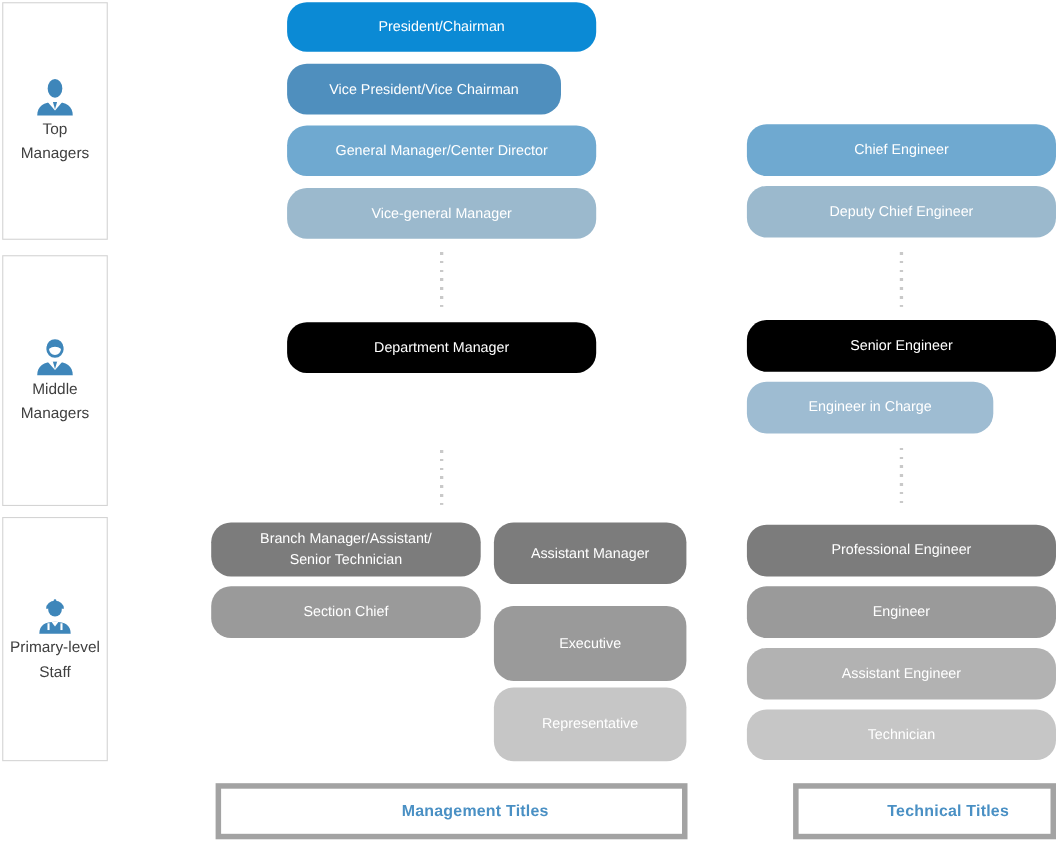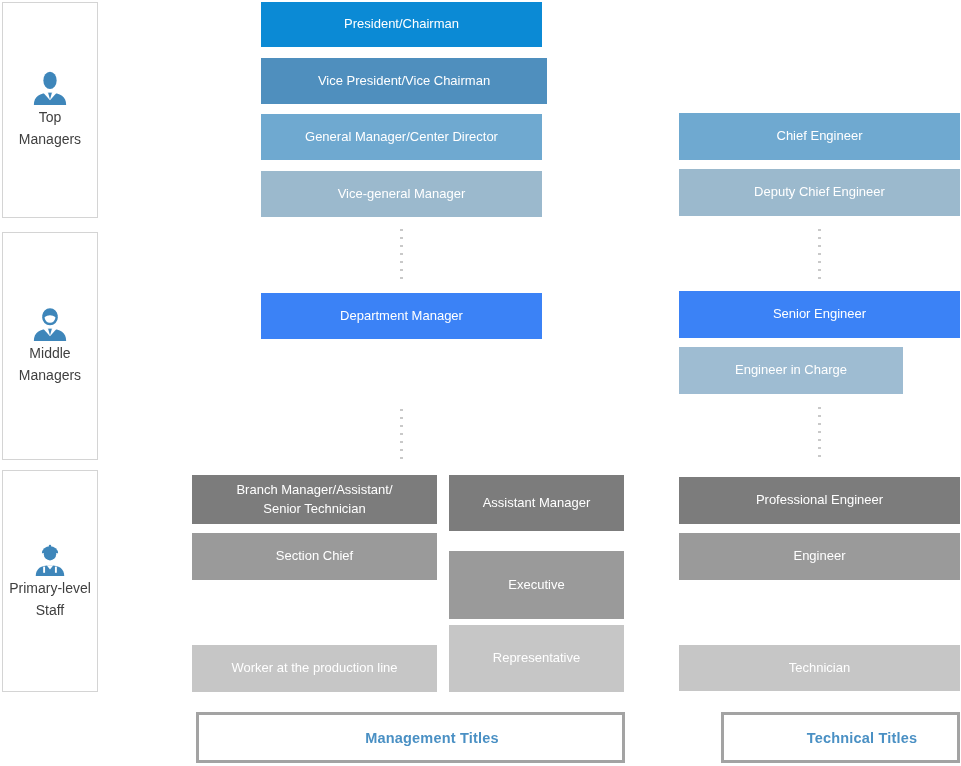--- a/index.html
+++ b/index.html
@@ -1,43 +1,43 @@
 <!DOCTYPE html>
 <html><head>
 <meta charset="utf-8">
 <style>
   html,body{margin:0;padding:0;background:#ffffff;font-family:"Liberation Sans",sans-serif;}
   .canvas{position:relative;width:961px;height:766px;background:#fff;overflow:hidden;}
 
   .box{position:absolute;display:flex;flex-direction:column;align-items:center;justify-content:center;
-       color:#fff;font-size:13px;line-height:1.45;text-align:center;box-sizing:border-box;padding:0 8px;}
+       color:#fff;font-size:13px;line-height:1.45;text-align:center;box-sizing:border-box;padding:0 8px;border-radius:18px;}
 
   
   .b1{background:#0b8ad5}
   .b2{background:#4f8fbe}
   .b3{background:#6fa9d0}
   .b4{background:#9bb9cd}
-  .bm{background:#3b82f6}
+  .bm{background:#000000}
   .bml{background:#9ebcd2}
   
   .g1{background:#7c7c7c}
   .g2{background:#9a9a9a}
   .g3{background:#b2b2b2}
   .g4{background:#c6c6c6}
 
   .cat{position:absolute;background:#fff;border:1px solid #d4d4d4;box-sizing:border-box;
        display:flex;flex-direction:column;align-items:center;justify-content:center;}
   .cat-label{color:#3f3f3f;font-size:14px;text-align:center;line-height:1.6;}
   .cat-label span{display:block;}
   .icon{width:38px;height:36px;display:block;}
 
   .dotline{position:absolute;width:3px;
        background-image:repeating-linear-gradient(#c9c9c9 0px,#c9c9c9 2.5px,transparent 2.5px,transparent 8px);}
 
-  .footer{position:absolute;background:#fff;border:3px solid #a3a3a3;box-sizing:border-box;
+  .footer{position:absolute;background:#fff;border:5px solid #a3a3a3;box-sizing:border-box;
        display:flex;align-items:center;justify-content:center;
        font-weight:bold;font-size:14.5px;color:#4a90c4;letter-spacing:0.2px;padding-left:43px;}
 </style>
 </head>
 <body>
 
 <div class="canvas">
 
   <div class="cat" style="left:2px;top:2px;width:96px;height:216px">
     <svg class="icon" viewBox="0 0 40 36">
@@ -76,51 +76,51 @@
       <rect x="12.8" y="26" width="2" height="6.5" fill="#ffffff"></rect>
       <rect x="25.2" y="26" width="2" height="6.5" fill="#ffffff"></rect>
     </svg>
     <div class="cat-label">
       <span>Primary-level</span>
       <span>Staff</span>
     </div>
   </div>
 
   <div class="box b1" style="left:261px;top:2px;width:281px;height:45px">President/Chairman</div>
-  <div class="box b2" style="left:261px;top:58px;width:286px;height:46px">Vice President/Vice Chairman</div>
+  <div class="box b2" style="left:261px;top:58px;width:249px;height:46px">Vice President/Vice Chairman</div>
   <div class="box b3" style="left:261px;top:114px;width:281px;height:46px">General Manager/Center Director</div>
   <div class="box b4" style="left:261px;top:171px;width:281px;height:46px">Vice-general Manager</div>
 
   <div class="dotline" style="left:400px;top:229px;height:50px"></div>
 
   <div class="box bm" style="left:261px;top:293px;width:281px;height:46px">Department Manager</div>
 
   <div class="dotline" style="left:400px;top:409px;height:50px"></div>
 
   <div class="box g1" style="left:192px;top:475px;width:245px;height:49px">
     <span>Branch Manager/Assistant/</span>
     <span>Senior Technician</span>
   </div>
   <div class="box g2" style="left:192px;top:533px;width:245px;height:47px">Section Chief</div>
-  <div class="box g4" style="left:192px;top:645px;width:245px;height:47px">Worker at the production line</div>
 
   <div class="box g1" style="left:449px;top:475px;width:175px;height:56px">Assistant Manager</div>
   <div class="box g2" style="left:449px;top:551px;width:175px;height:68px">Executive</div>
   <div class="box g4" style="left:449px;top:625px;width:175px;height:67px">Representative</div>
 
   <div class="box b3" style="left:679px;top:113px;width:281px;height:47px">Chief Engineer</div>
   <div class="box b4" style="left:679px;top:169px;width:281px;height:47px">Deputy Chief Engineer</div>
 
   <div class="dotline" style="left:818px;top:229px;height:50px"></div>
 
   <div class="box bm" style="left:679px;top:291px;width:281px;height:47px">Senior Engineer</div>
   <div class="box bml" style="left:679px;top:347px;width:224px;height:47px">Engineer in Charge</div>
 
   <div class="dotline" style="left:818px;top:407px;height:51px"></div>
 
   <div class="box g1" style="left:679px;top:477px;width:281px;height:47px">Professional Engineer</div>
   <div class="box g2" style="left:679px;top:533px;width:281px;height:47px">Engineer</div>
+  <div class="box g3" style="left:679px;top:589px;width:281px;height:47px">Assistant Engineer</div>
   <div class="box g4" style="left:679px;top:645px;width:281px;height:46px">Technician</div>
 
   <div class="footer" style="left:196px;top:712px;width:429px;height:51px">Management Titles</div>
   <div class="footer" style="left:721px;top:712px;width:239px;height:51px">Technical Titles</div>
 
 </div>
 
 </body></html>

